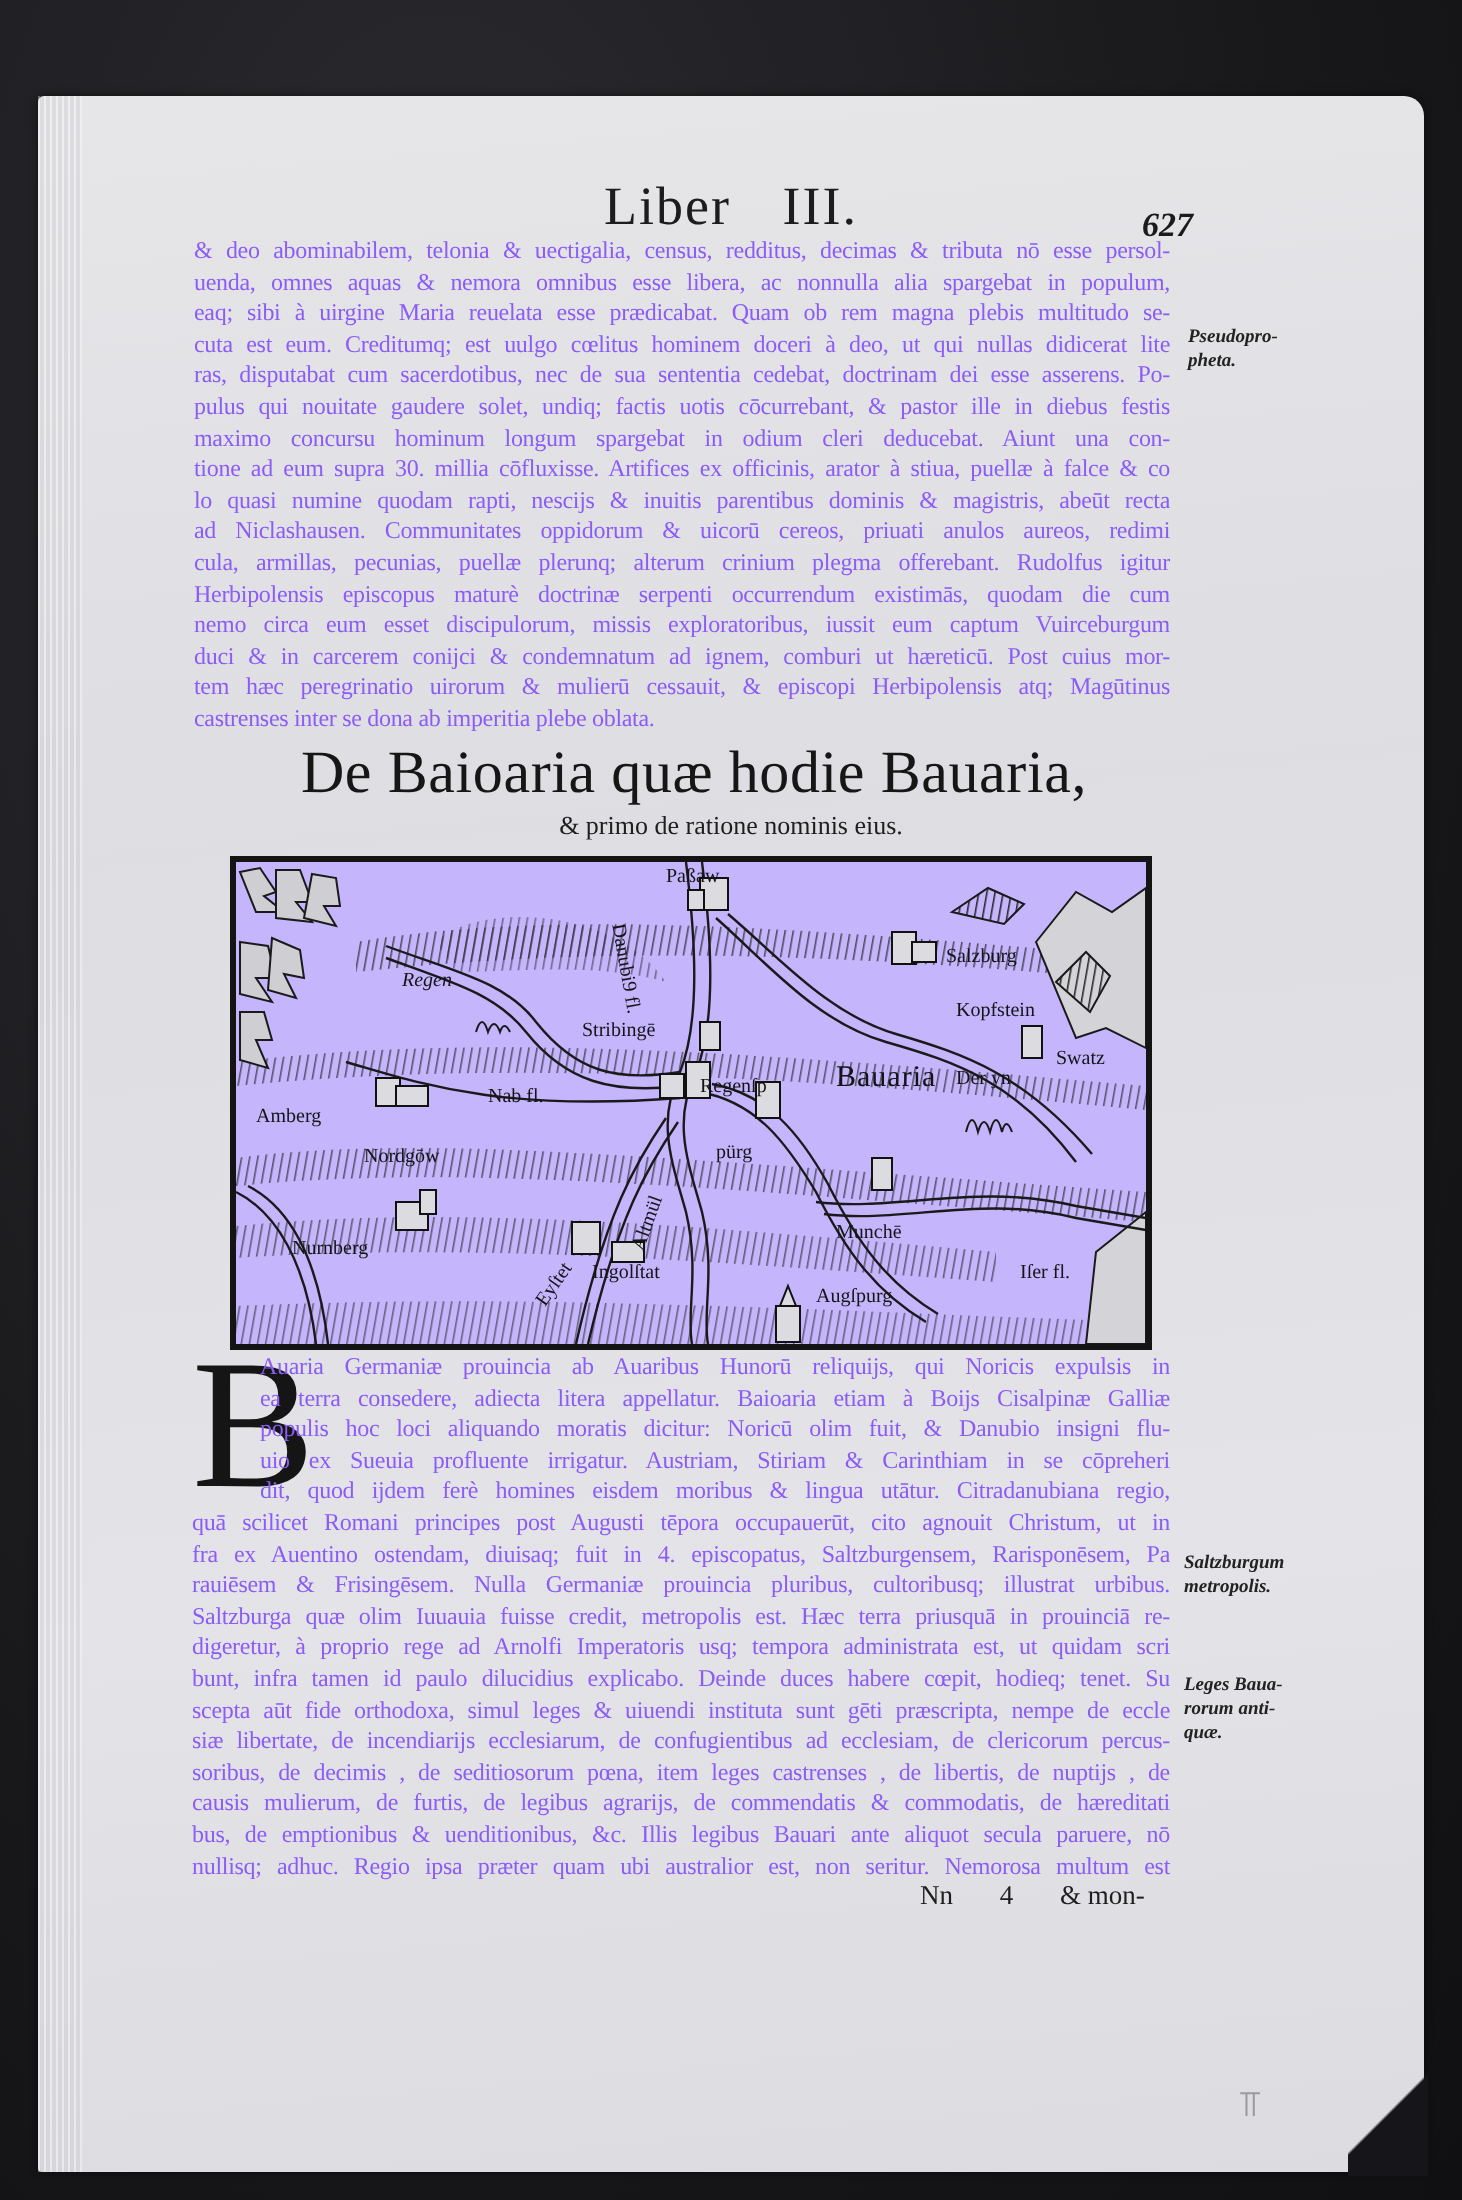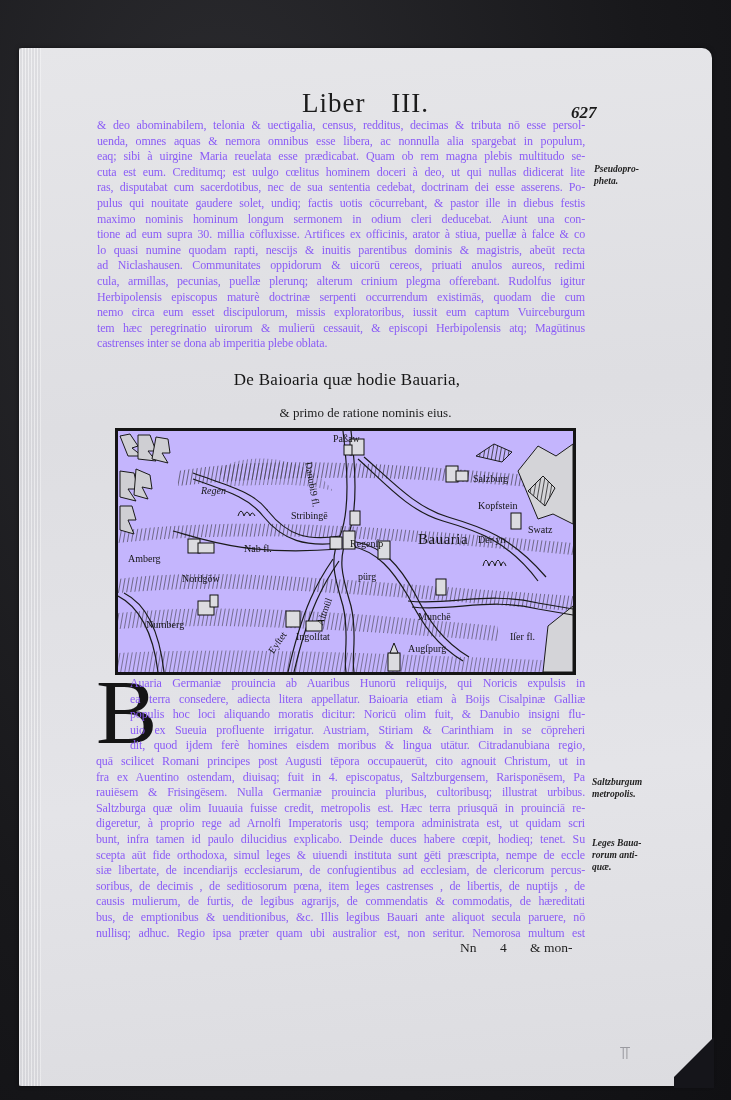--- a/index.html
+++ b/index.html
@@ -39,21 +39,21 @@
   .body-text .ln { display:block; white-space:nowrap; overflow:hidden; text-align-last:justify; }
   .block1 { top:118px; }
   .block2 { top:676px; left:130px; width:455px; }
   .block2 .ln.full { margin-left:-34px; width:489px; }
   .drop-cap {
     position:absolute; left:96px; top:672px; font-size:92px; line-height:80px;
     font-family:"Liberation Serif", serif; color:#151515;
   }
   .section-title {
     position:absolute; top:370px; left:0; width:694px; text-align:center;
-    font-size:17px; color:#161616; letter-spacing:0.3px;
+    font-size:30px; color:#161616; letter-spacing:0.3px;
   }
   .section-sub {
     position:absolute; top:405px; left:0; width:731px; text-align:center;
     font-size:13px; color:#1e1e1e;
   }
   .margin-note {
     position:absolute; font-size:9.5px; font-style:italic; font-weight:bold;
     line-height:12px; color:#222;
   }
   .sig {
@@ -85,27 +85,28 @@
 </div>
 <div class="folio">627</div>
 
 <div class="body-text block1">
   <span class="ln">&amp; deo abominabilem, telonia &amp; uectigalia, census, redditus, decimas &amp; tributa nō esse persol-</span>
   <span class="ln">uenda, omnes aquas &amp; nemora omnibus esse libera, ac nonnulla alia spargebat in populum,</span>
   <span class="ln">eaq; sibi à uirgine Maria reuelata esse prædicabat. Quam ob rem magna plebis multitudo se-</span>
   <span class="ln">cuta est eum. Creditumq; est uulgo cœlitus hominem doceri à deo, ut qui nullas didicerat lite</span>
   <span class="ln">ras, disputabat cum sacerdotibus, nec de sua sententia cedebat, doctrinam dei esse asserens. Po-</span>
   <span class="ln">pulus qui nouitate gaudere solet, undiq; factis uotis cōcurrebant, &amp; pastor ille in diebus festis</span>
-  <span class="ln">maximo nominis hominum longum sermonem in odium cleri deducebat.  Aiunt una con-</span>
+  <span class="ln">maximo concursu hominum longum spargebat in odium cleri deducebat.  Aiunt una con-</span>
   <span class="ln">tione ad eum supra 30. millia cōfluxisse. Artifices ex officinis, arator à stiua, puellæ à falce &amp; co</span>
   <span class="ln">lo quasi numine quodam rapti, nescijs &amp; inuitis parentibus dominis &amp; magistris, abeūt recta</span>
   <span class="ln">ad Niclashausen. Communitates oppidorum &amp; uicorū cereos, priuati anulos aureos, redimi</span>
   <span class="ln">cula, armillas, pecunias, puellæ plerunq; alterum crinium plegma offerebant. Rudolfus igitur</span>
   <span class="ln">Herbipolensis episcopus maturè doctrinæ serpenti occurrendum existimās, quodam die cum</span>
   <span class="ln">nemo circa eum esset discipulorum, missis exploratoribus, iussit eum captum Vuirceburgum</span>
+  <span class="ln">duci &amp; in carcerem conijci &amp; condemnatum ad ignem, comburi ut hæreticū. Post cuius mor-</span>
   <span class="ln">tem hæc peregrinatio uirorum &amp; mulierū cessauit, &amp; episcopi Herbipolensis atq; Magūtinus</span>
   <span class="ln" style="text-align-last:left">castrenses inter se dona ab imperitia plebe oblata.</span>
 </div>
 
 <div class="margin-note" style="left:594px; top:163px;">
   <div>Pseudopro-</div>
   <div>pheta.</div>
 </div>
 
 <div class="section-title">De Baioaria quæ hodie Bauaria,</div>

